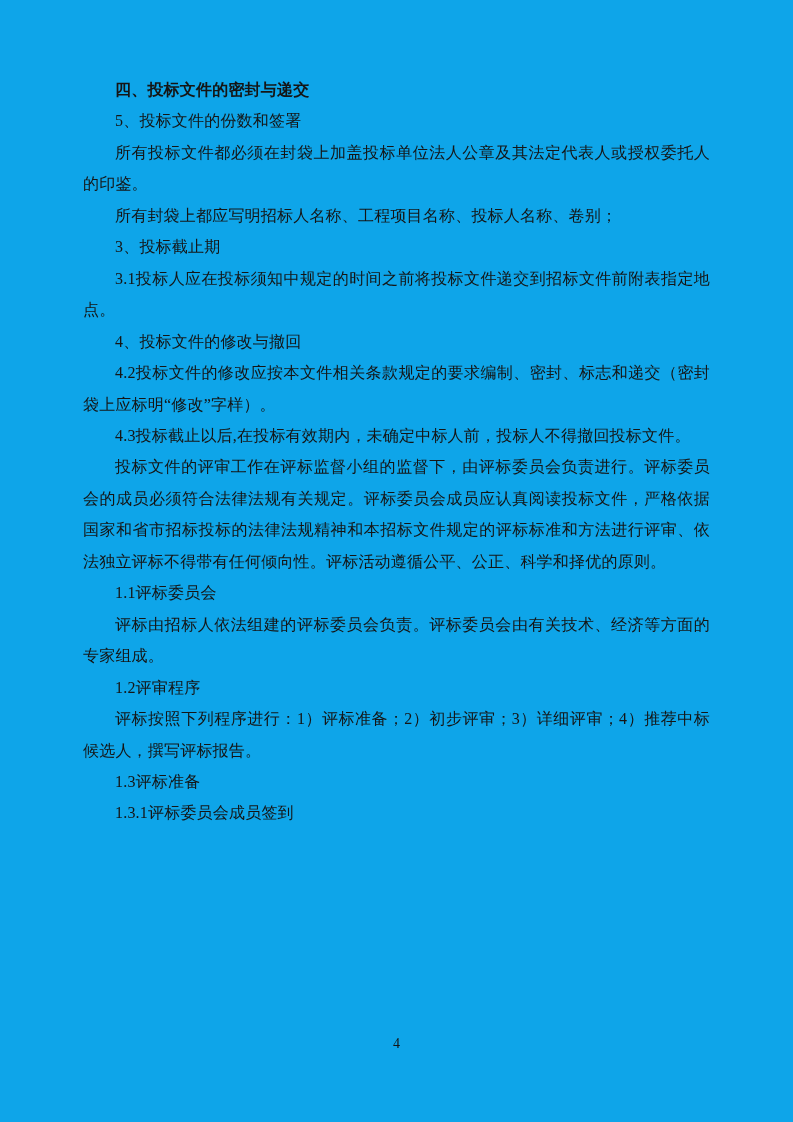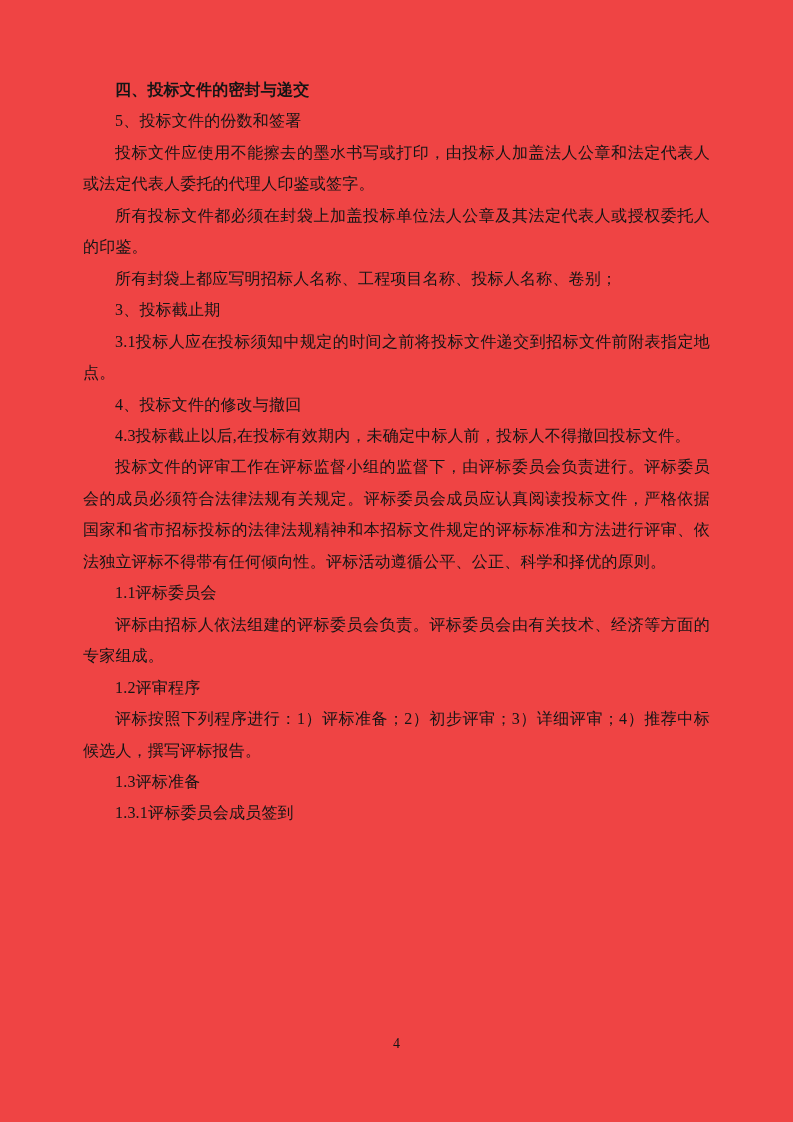--- a/index.html
+++ b/index.html
@@ -5,21 +5,21 @@
   html, body {
     margin: 0;
     padding: 0;
     background: #ffffff;
   }
   .page {
     position: relative;
     width: 793px;
     height: 1122px;
     margin: 0 auto;
-    background: #ef4444;
+    background: #0ea5e9;
     box-sizing: border-box;
     padding: 74px 83px 0 83px;
     font-family: "Liberation Serif", "DejaVu Serif", serif;
     font-size: 16px;
     color: #151515;
     overflow: hidden;
   }
   .content p {
     margin: 0;
     line-height: 31.45px;
@@ -42,26 +42,26 @@
     font-family: "Liberation Serif", "DejaVu Serif", serif;
   }
 </style>
 </head>
 <body>
 
 <div class="page">
   <div class="content">
     <p class="heading">四、投标文件的密封与递交</p>
     <p>5、投标文件的份数和签署</p>
-    <p>投标文件应使用不能擦去的墨水书写或打印，由投标人加盖法人公章和法定代表人或法定代表人委托的代理人印鉴或签字。</p>
     <p>所有投标文件都必须在封袋上加盖投标单位法人公章及其法定代表人或授权委托人的印鉴。</p>
     <p>所有封袋上都应写明招标人名称、工程项目名称、投标人名称、卷别；</p>
     <p>3、投标截止期</p>
     <p>3.1投标人应在投标须知中规定的时间之前将投标文件递交到招标文件前附表指定地点。</p>
     <p>4、投标文件的修改与撤回</p>
+    <p>4.2投标文件的修改应按本文件相关条款规定的要求编制、密封、标志和递交（密封袋上应标明“修改”字样）。</p>
     <p>4.3投标截止以后,在投标有效期内，未确定中标人前，投标人不得撤回投标文件。</p>
     <p>投标文件的评审工作在评标监督小组的监督下，由评标委员会负责进行。评标委员会的成员必须符合法律法规有关规定。评标委员会成员应认真阅读投标文件，严格依据国家和省市招标投标的法律法规精神和本招标文件规定的评标标准和方法进行评审、依法独立评标不得带有任何倾向性。评标活动遵循公平、公正、科学和择优的原则。</p>
     <p>1.1评标委员会</p>
     <p>评标由招标人依法组建的评标委员会负责。评标委员会由有关技术、经济等方面的专家组成。</p>
     <p>1.2评审程序</p>
     <p>评标按照下列程序进行：1）评标准备；2）初步评审；3）详细评审；4）推荐中标候选人，撰写评标报告。</p>
     <p>1.3评标准备</p>
     <p>1.3.1评标委员会成员签到</p>
   </div>
   <div class="page-number">4</div>

